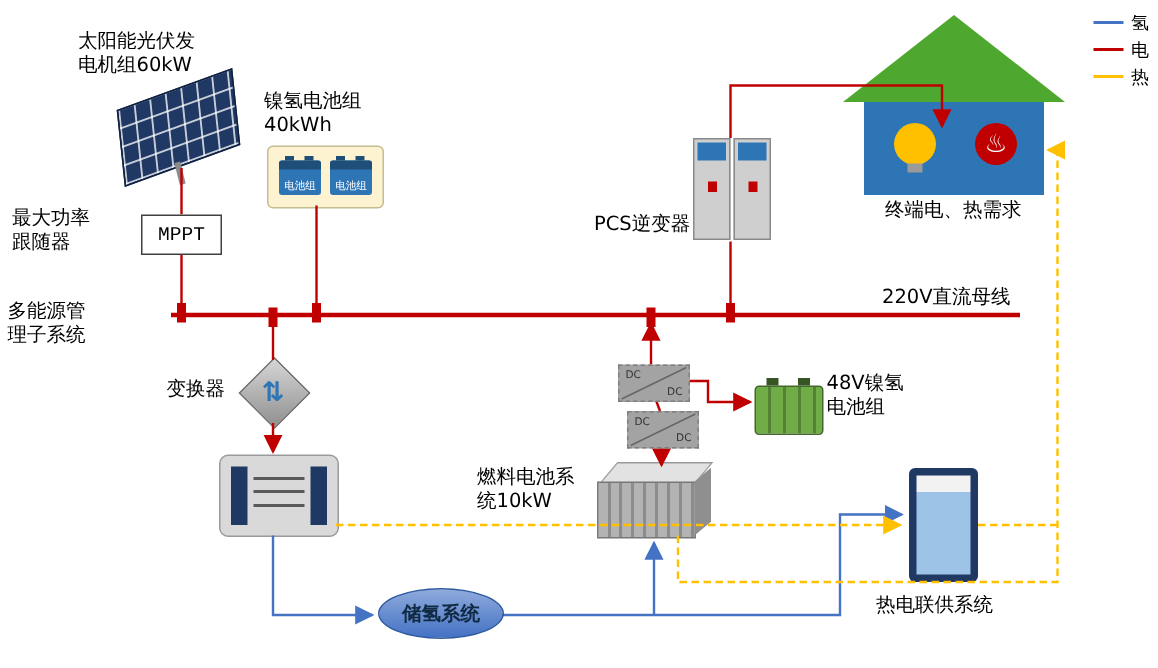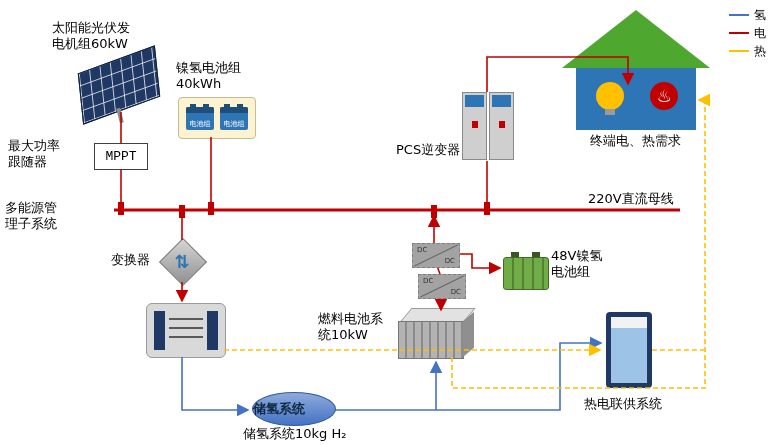--- a/index.html
+++ b/index.html
@@ -99,21 +99,21 @@
   
   .dcdc { position:absolute; width:46px; height:23px; background:#a3a3a3; border:1px dashed #7f7f7f; z-index:3; font-size:7px; color:#333; }
   .dcdc .t { position:absolute; top:2px; left:4px; }
   .dcdc .b { position:absolute; bottom:2px; right:4px; }
   .dcdc .diag { position:absolute; left:-1px; top:11px; width:48px; height:1px; background:#666; transform:rotate(-26deg); }
   .dcdc1 { left:412px; top:243px; } .dcdc2 { left:418px; top:274px; }
 
   
   .h2-ellipse { position:absolute; left:252px; top:392px; width:82px; height:32px; border-radius:50%; z-index:3;
     background:linear-gradient(180deg,#8faadc,#4472c4); border:1px solid #2e5aa0;
-    display:flex; align-items:center; justify-content:flex-start; font-size:13px; font-weight:bold; color:#102a43; }
+    display:flex; align-items:center; justify-content:center; font-size:13px; font-weight:bold; color:#102a43; }
 
   
   .chp-tank { left:606px; top:312px; width:46px; height:76px; background:var(--tank,#1f3864); border-radius:4px; }
   .chp-air { position:absolute; left:5px; right:5px; top:5px; height:11px; background:#f2f2f2; }
   .chp-liquid { position:absolute; left:5px; right:5px; top:16px; bottom:5px; background:var(--tank_fill,#9dc3e6); }
 </style>
 </head>
 <body>
 
 <div class="stage">
@@ -294,21 +294,18 @@
     <div>48V镍氢</div>
     <div>电池组</div>
   </div>
 
 
   <div class="lbl" style="left:318px; top:311px;">
     <div>燃料电池系</div>
     <div>统10kW</div>
   </div>
 
-  <div class="lbl" style="left:243px; top:426px;">
-    <div>储氢系统10kg H₂</div>
-  </div>
 
   <div class="lbl" style="left:584px; top:396px;">
     <div>热电联供系统</div>
   </div>
 
 </div>
 
 </body></html>

